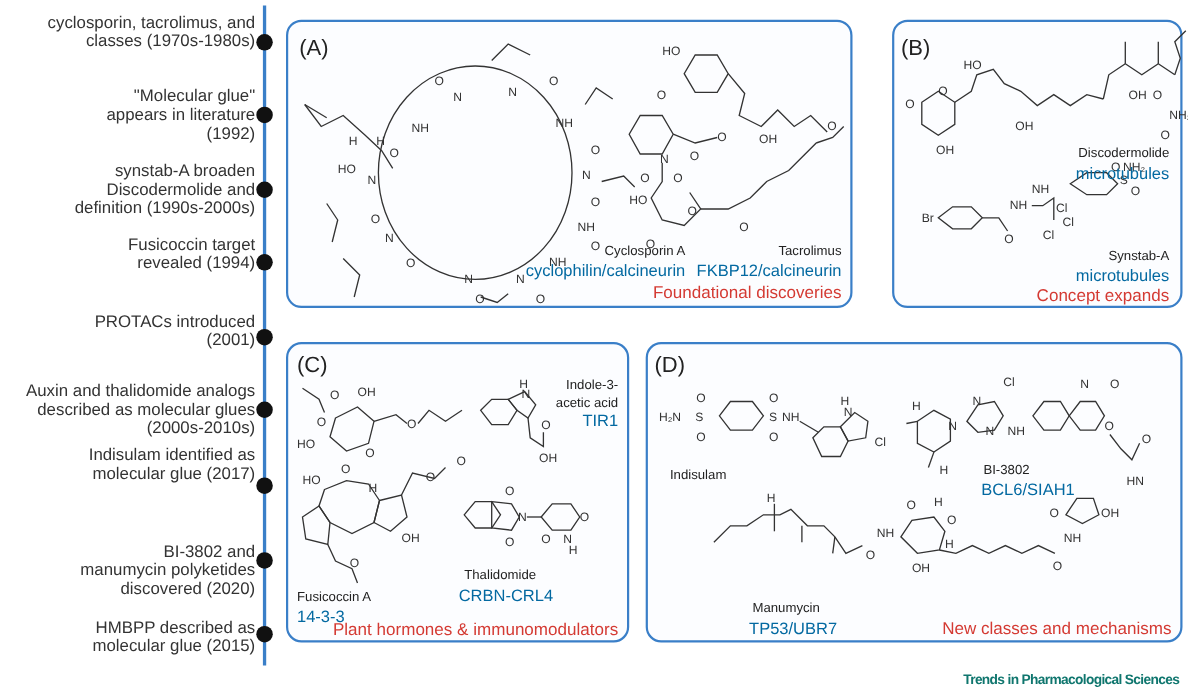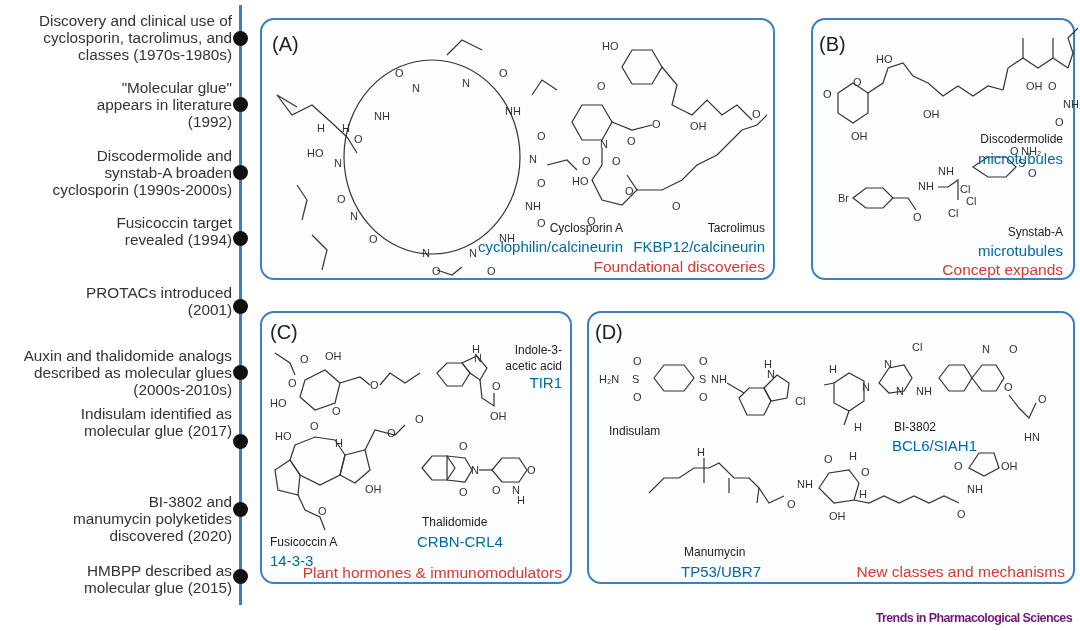--- a/index.html
+++ b/index.html
@@ -9,45 +9,44 @@
   .tl-item { position:absolute; right:848px; text-align:right; font-size:15.3px; line-height:17px; color:#333; }
   .tl-dot { position:absolute; left:233px; width:15px; height:15px; border-radius:50%; background:#111; }
   .panel { position:absolute; border:2.5px solid #3a7fc8; border-radius:14px; background:#fcfdff; box-sizing:border-box; }
   .plabel { position:absolute; font-size:20px; color:#222; }
   .cname { position:absolute; font-size:12px; color:#222; text-align:right; }
   .ctarget { position:absolute; font-size:15px; color:#0369a1; text-align:right; }
   .ccat { position:absolute; font-size:15.5px; color:#d43a33; text-align:right;padding-left:36px; }
   svg.mol { position:absolute; overflow:visible; }
   svg.mol line, svg.mol polyline, svg.mol polygon, svg.mol circle, svg.mol path { stroke:#333; stroke-width:1.2; fill:none; }
   svg.mol text { font-family:"Liberation Sans", sans-serif; font-size:11px; fill:#333; stroke:none; }
-  .footer { position:absolute; right:8px; bottom:6px; font-size:12.5px; font-weight:bold; letter-spacing:-0.6px; color:#701a75; }
+  .footer { position:absolute; right:8px; bottom:6px; font-size:12.5px; font-weight:bold; letter-spacing:-0.6px; color:#0f766e; }
 </style>
 </head>
 <body>
 
 <div class="tl-line"></div>
 
 <div class="tl-item" style="top:12px">
-  <div>Discovery and clinical use of</div>
   <div>cyclosporin, tacrolimus, and</div>
   <div>classes (1970s-1980s)</div>
 </div>
 <div class="tl-dot" style="top:31px"></div>
 
 <div class="tl-item" style="top:79px">
   <div>"Molecular glue"</div>
   <div>appears in literature</div>
   <div>(1992)</div>
 </div>
 <div class="tl-dot" style="top:97px"></div>
 
 <div class="tl-item" style="top:147px">
+  <div>synstab-A broaden</div>
   <div>Discodermolide and</div>
-  <div>synstab-A broaden</div>
-  <div>cyclosporin (1990s-2000s)</div>
+  <div>definition (1990s-2000s)</div>
 </div>
 <div class="tl-dot" style="top:165px"></div>
 
 <div class="tl-item" style="top:214px">
   <div>Fusicoccin target</div>
   <div>revealed (1994)</div>
 </div>
 <div class="tl-dot" style="top:231px"></div>
 
 <div class="tl-item" style="top:284px">

